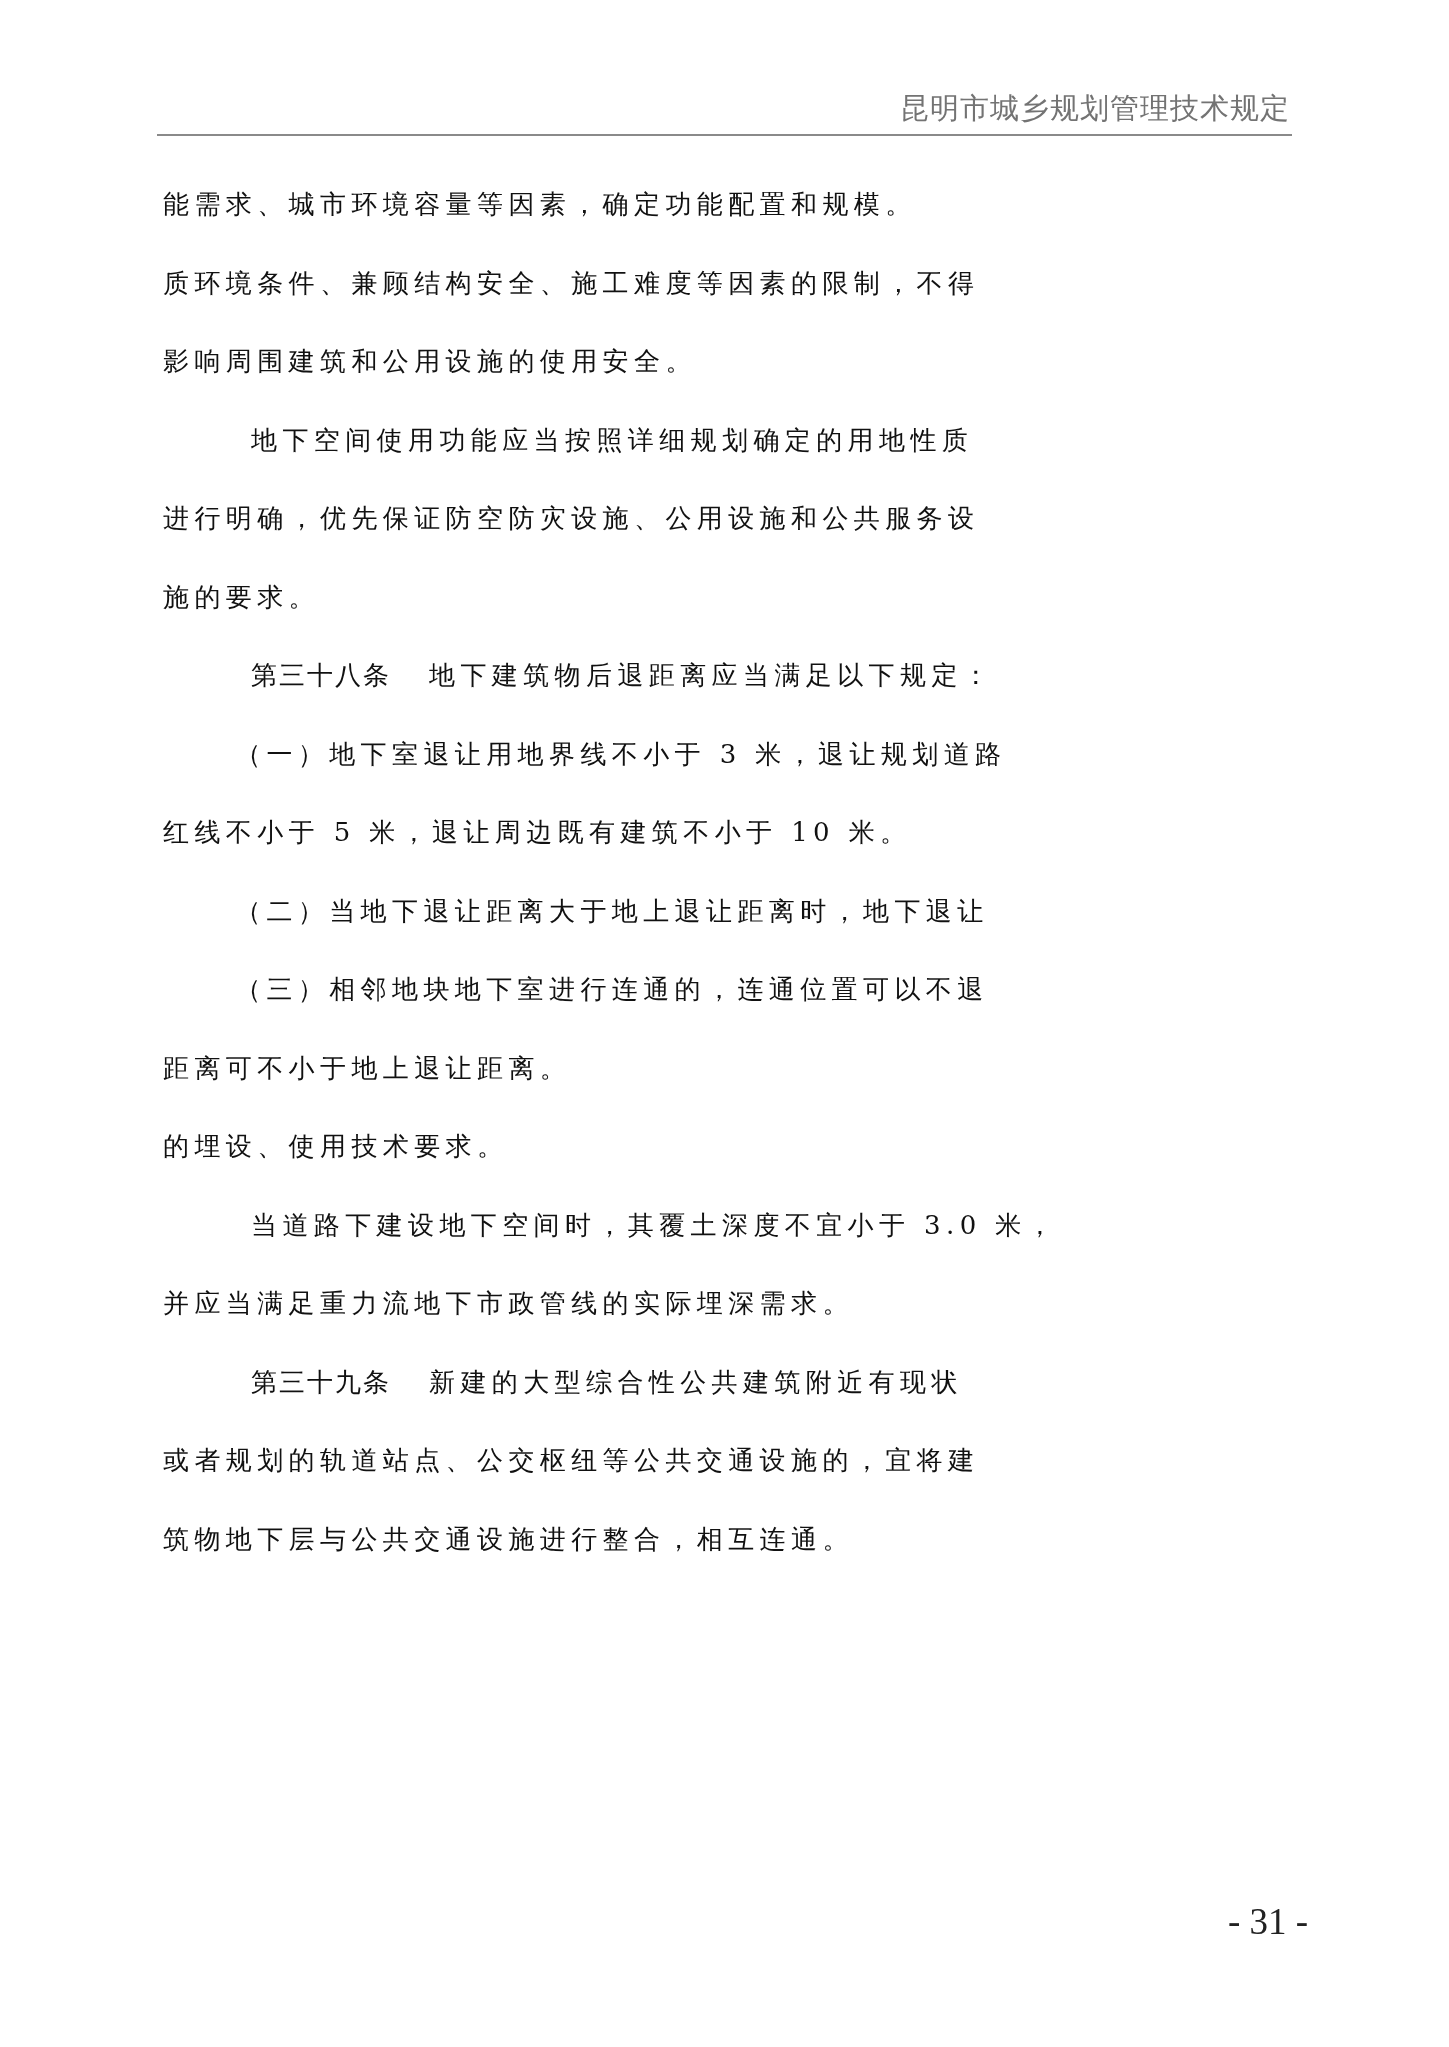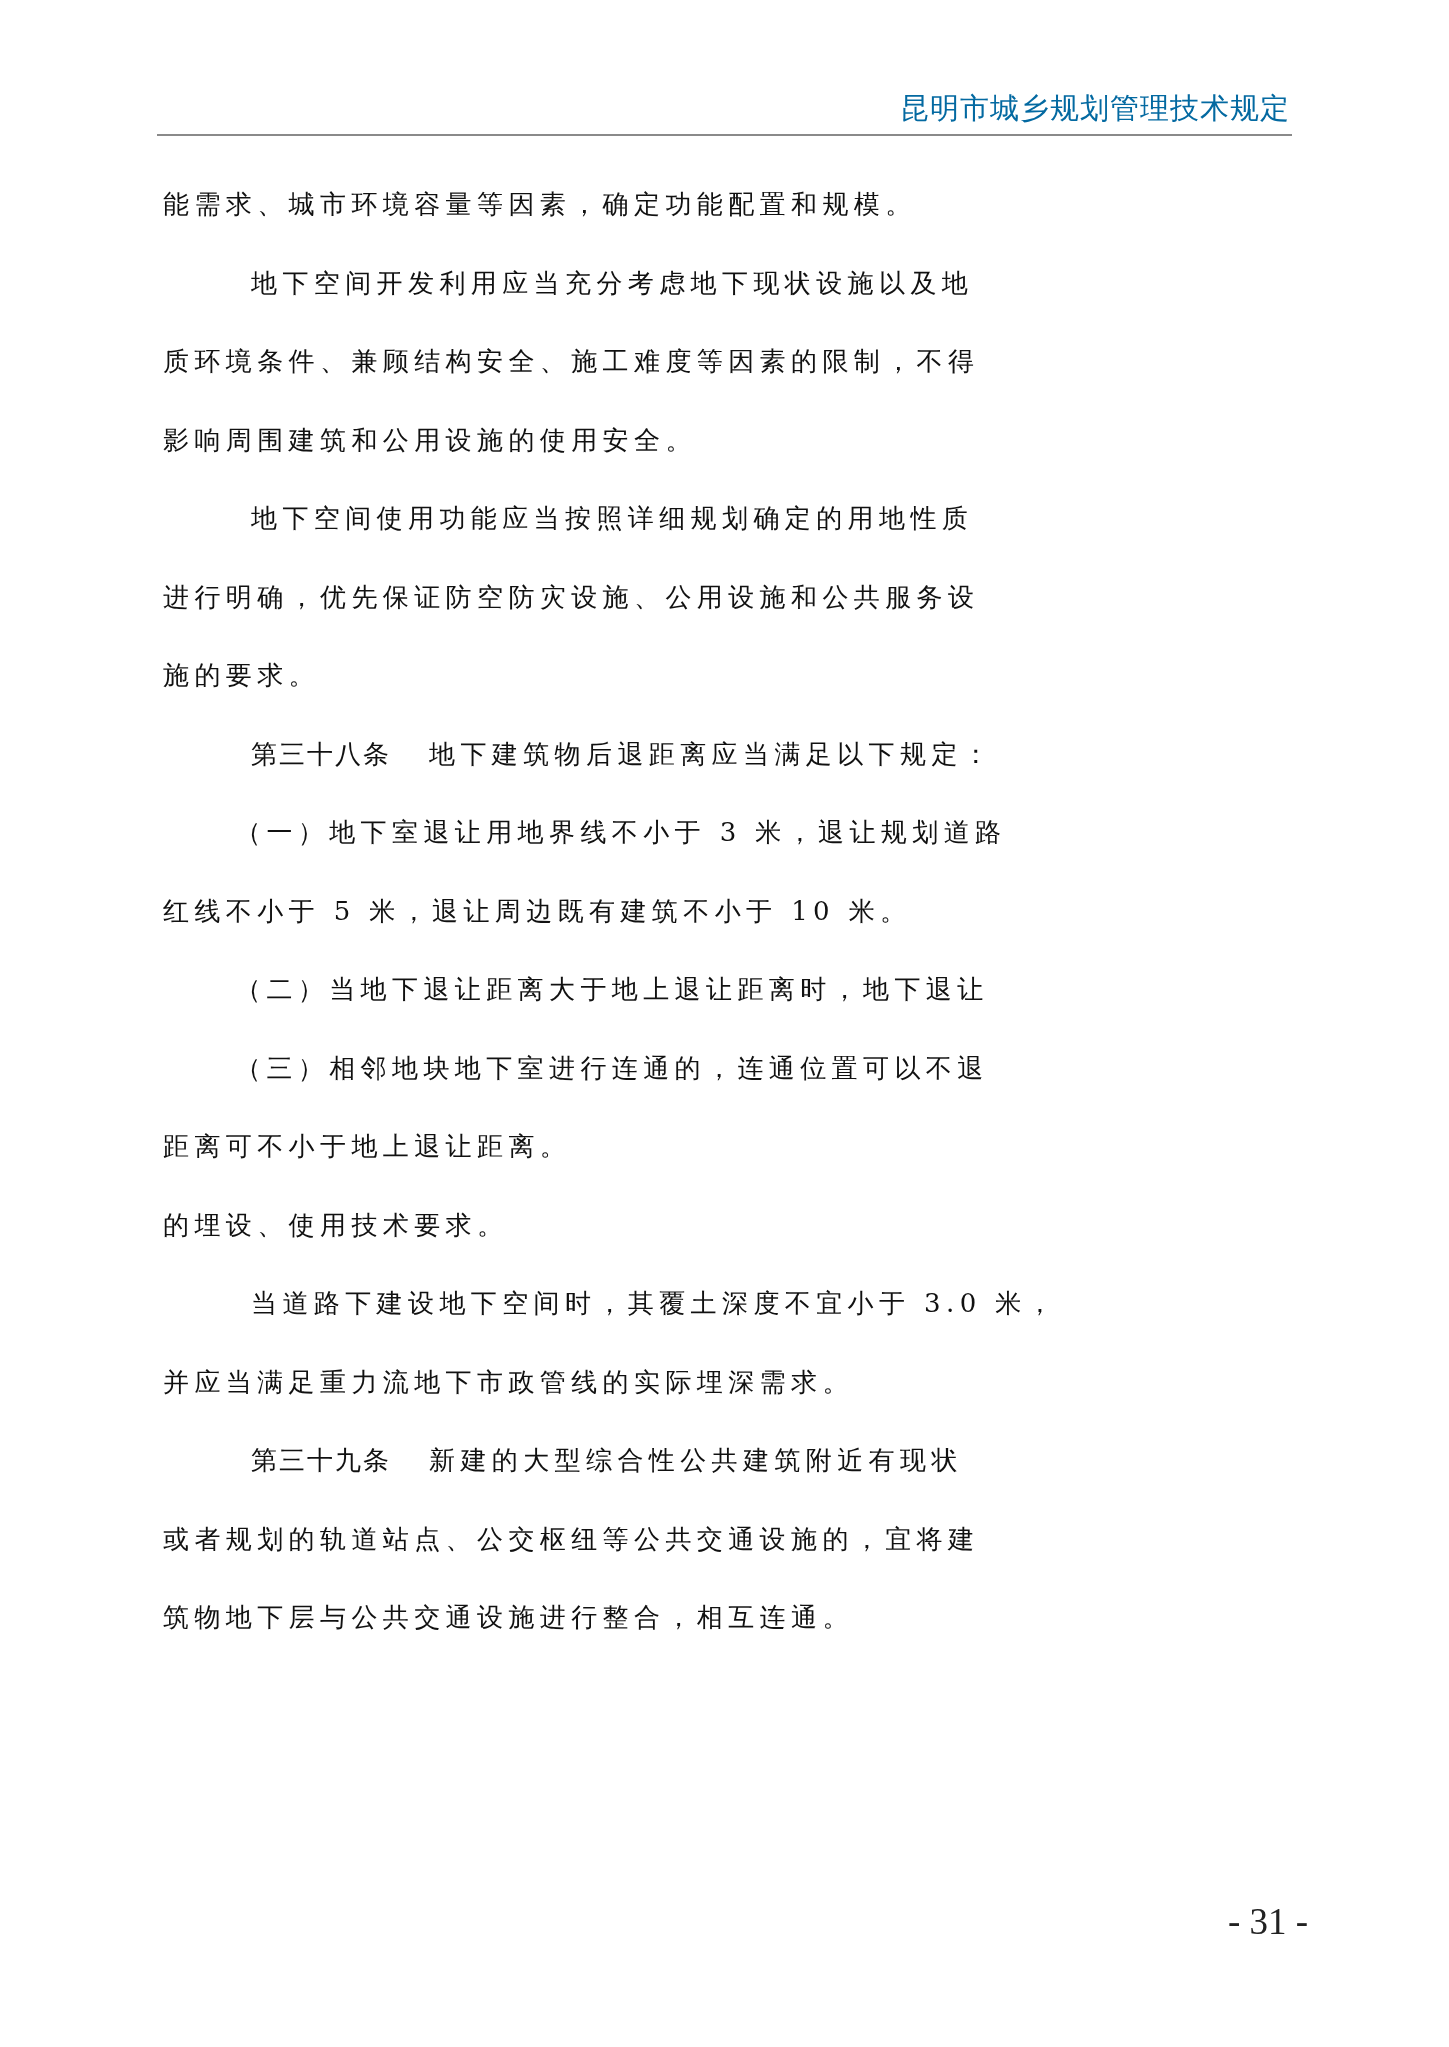--- a/index.html
+++ b/index.html
@@ -22,21 +22,21 @@
     width: 1135px;
     height: 48px;
   }
   .header-title {
     position: absolute;
     right: 2px;
     top: 2px;
     font-size: 29px;
     letter-spacing: 1px;
     line-height: 36px;
-    color: #0369a1;
+    color: #737373;
     white-space: nowrap;
   }
   .header-rule {
     position: absolute;
     left: 0;
     right: 0;
     top: 46px;
     height: 2px;
     background: #8a8a8a;
   }
@@ -79,21 +79,20 @@
 </head>
 <body>
 
 <div class="page-header">
   <div class="header-title">昆明市城乡规划管理技术规定</div>
   <div class="header-rule"></div>
 </div>
 
 <div class="body-text">
   <div class="line">能需求、城市环境容量等因素，确定功能配置和规模。</div>
-  <div class="line indent">地下空间开发利用应当充分考虑地下现状设施以及地</div>
   <div class="line">质环境条件、兼顾结构安全、施工难度等因素的限制，不得</div>
   <div class="line">影响周围建筑和公用设施的使用安全。</div>
   <div class="line indent">地下空间使用功能应当按照详细规划确定的用地性质</div>
   <div class="line">进行明确，优先保证防空防灾设施、公用设施和公共服务设</div>
   <div class="line">施的要求。</div>
   <div class="line indent">
     <span class="article-label">第三十八条</span><span>地下建筑物后退距离应当满足以下规定：</span>
   </div>
   <div class="line indent-sub">（一）地下室退让用地界线不小于 3 米，退让规划道路</div>
   <div class="line">红线不小于 5 米，退让周边既有建筑不小于 10 米。</div>

